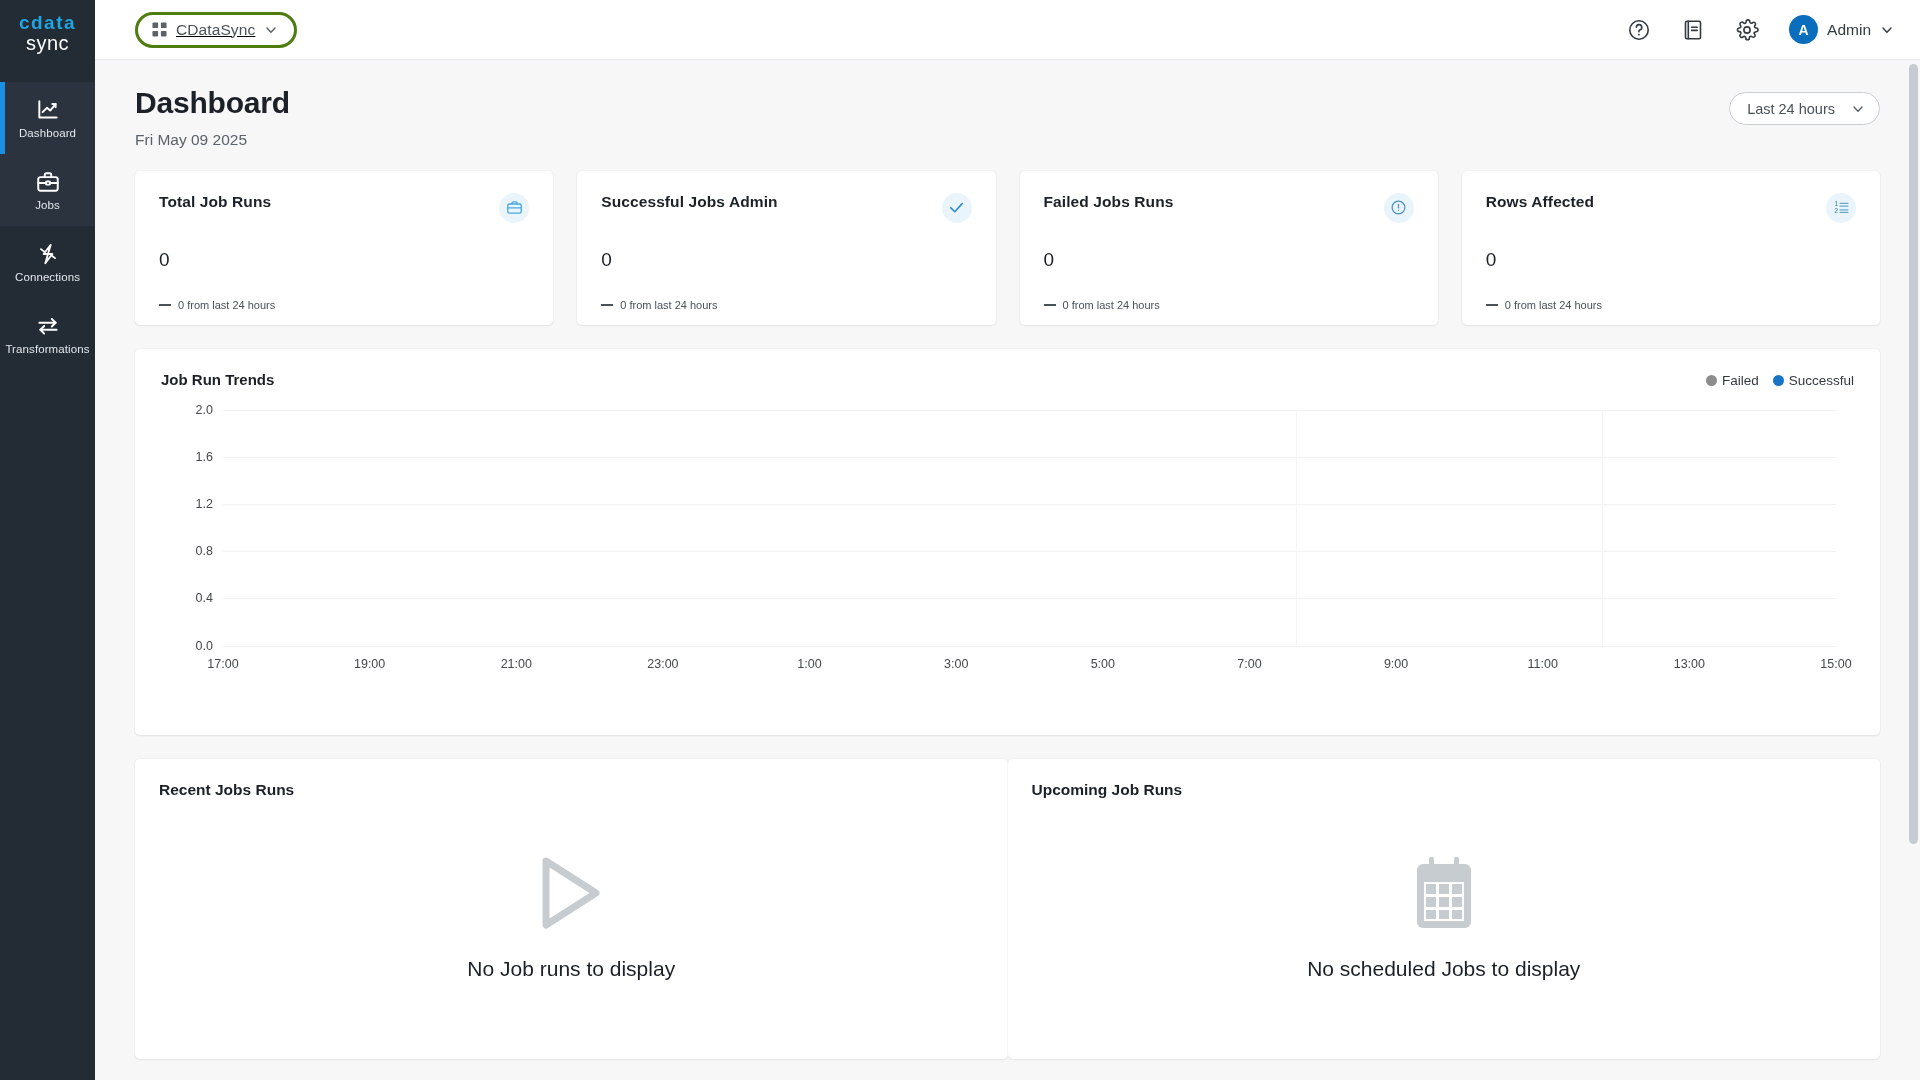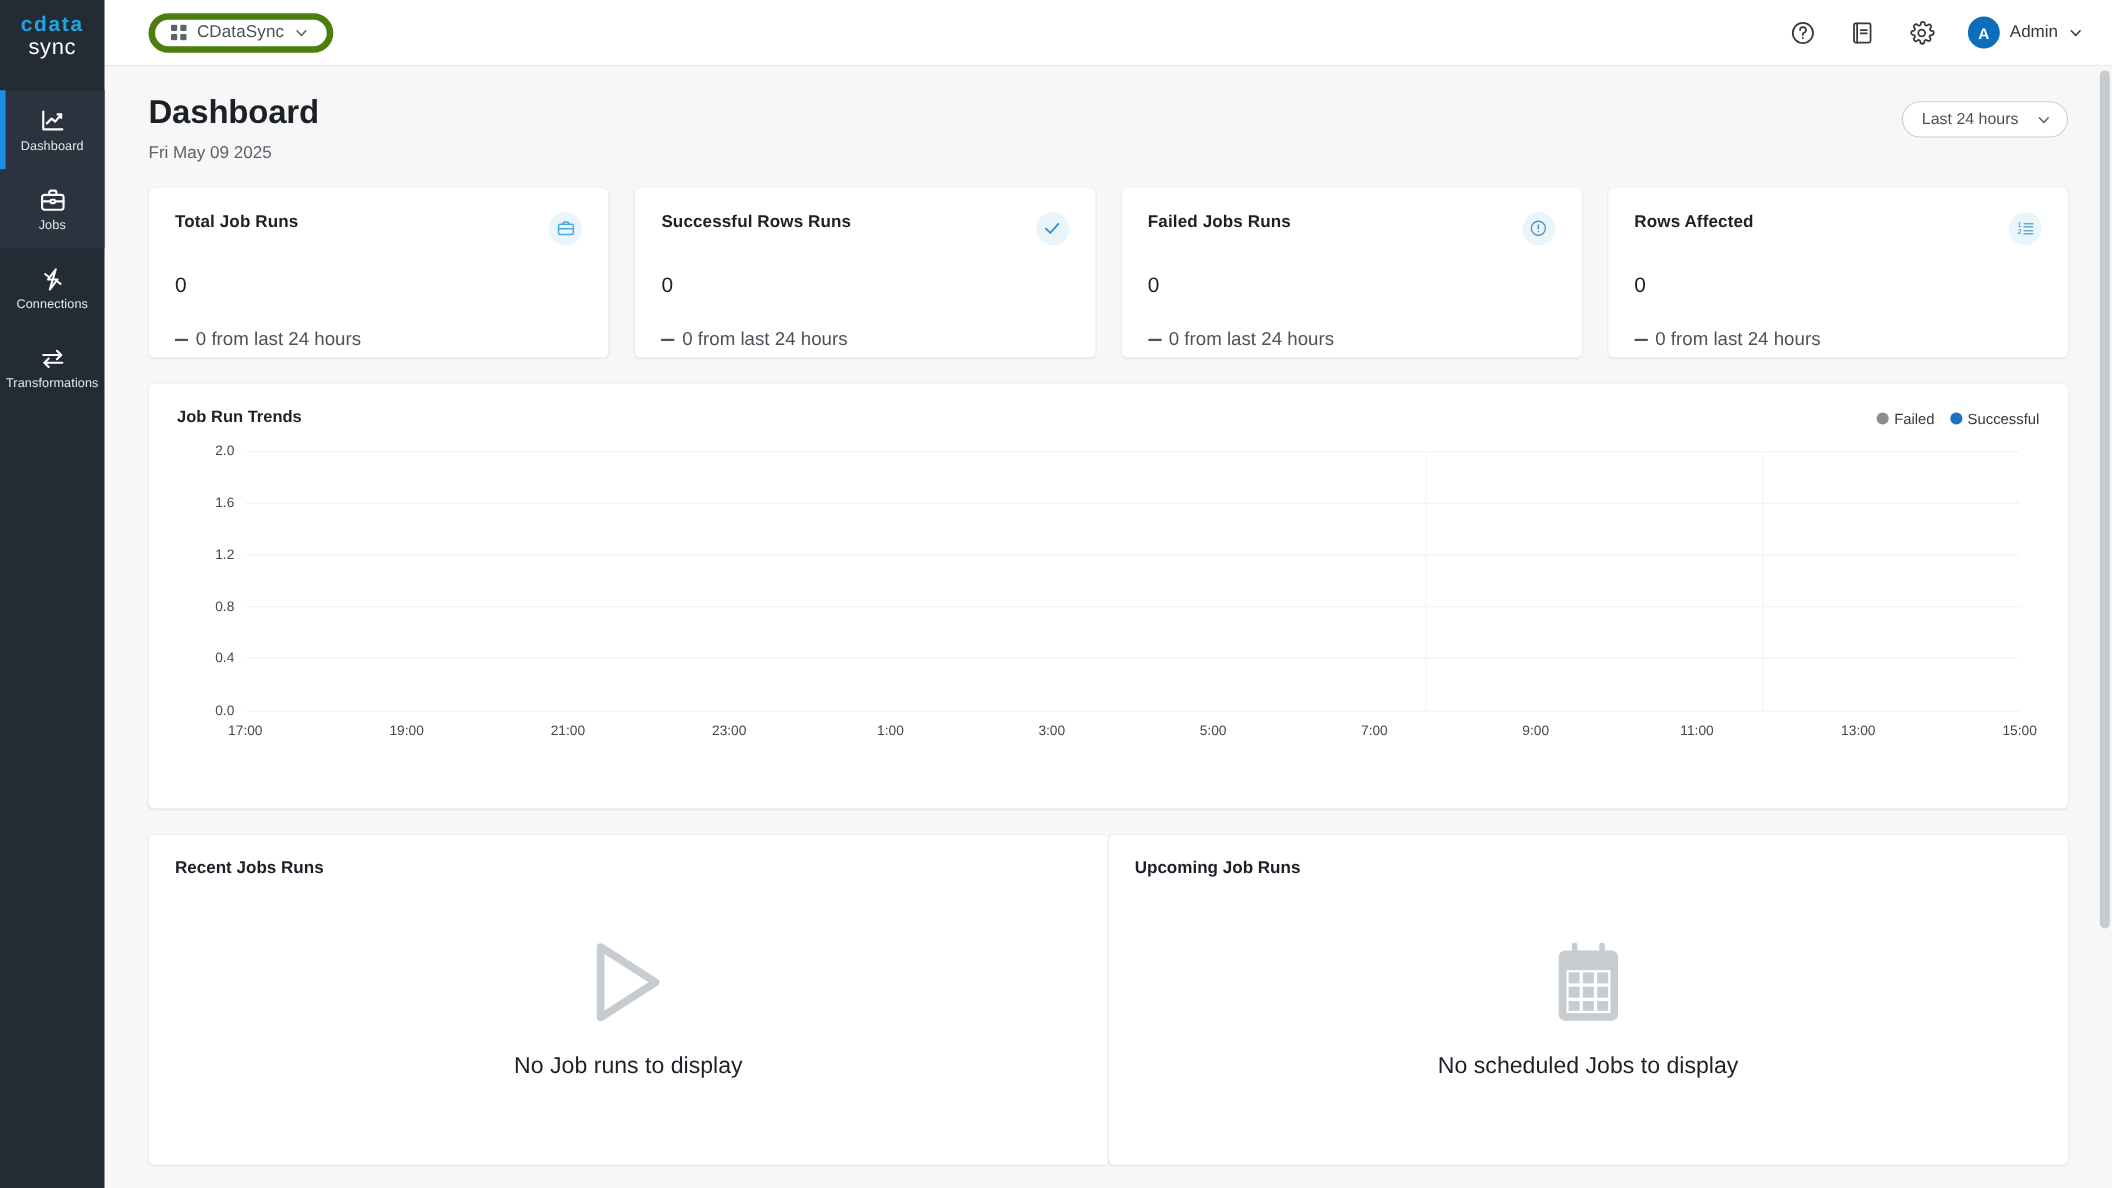--- a/index.html
+++ b/index.html
@@ -108,26 +108,27 @@
     display: flex;
     align-items: center;
     padding: 0 26px 0 40px;
     justify-content: space-between;
   }
 
   .app-switcher {
     display: inline-flex;
     align-items: center;
     gap: 9px;
-    border: 6px solid #4d7c0f;
+    border: 3px solid #4d7c0f;
     border-radius: 20px;
     height: 36px;
     padding: 0 16px 0 14px;
     cursor: pointer;
     background: #fff;
+    text-decoration: underline;
   }
   .app-switcher .as-label {
     font-size: 15.5px;
     color: #4a5157;
     letter-spacing: 0.1px;
   }
   .grid-icon { width: 15px; height: 15px; display: block; }
   .chev { width: 14px; height: 14px; display: block; }
 
   .topbar-right {
@@ -226,21 +227,21 @@
     display: flex; align-items: center; justify-content: center;
     flex: none;
   }
   .kpi-icon svg { width: 17px; height: 17px; display: block; }
   .kpi-value {
     font-size: 19px;
     color: #1c2128;
     margin-top: 26px;
   }
   .kpi-delta {
-    font-size: 17px;
+    font-size: 11px;
     color: #4a5157;
     margin-top: 28px;
     display: flex; align-items: center; gap: 7px;
   }
   .dash { display: inline-block; width: 12px; height: 2px; background: #4a5157; }
 
   
   .chart-card {
     background: #fff;
     border-radius: 5px;
@@ -500,21 +501,21 @@
           </div>
           <div class="kpi-value">0</div>
           <div class="kpi-delta">
             <span class="dash"></span>
             <span>0 from last 24 hours</span>
           </div>
         </div>
 
         <div class="kpi">
           <div class="kpi-top">
-            <div class="kpi-title">Successful Rows Runs</div>
+            <div class="kpi-title">Successful Jobs Admin</div>
             <div class="kpi-icon">
               <svg viewBox="0 0 24 24" fill="none" stroke="#2b8ecb" stroke-width="2.3" stroke-linecap="round" stroke-linejoin="round">
                 <polyline points="4,12.5 9.6,18 20,6.5"></polyline>
               </svg>
             </div>
           </div>
           <div class="kpi-value">0</div>
           <div class="kpi-delta">
             <span class="dash"></span>
             <span>0 from last 24 hours</span>

